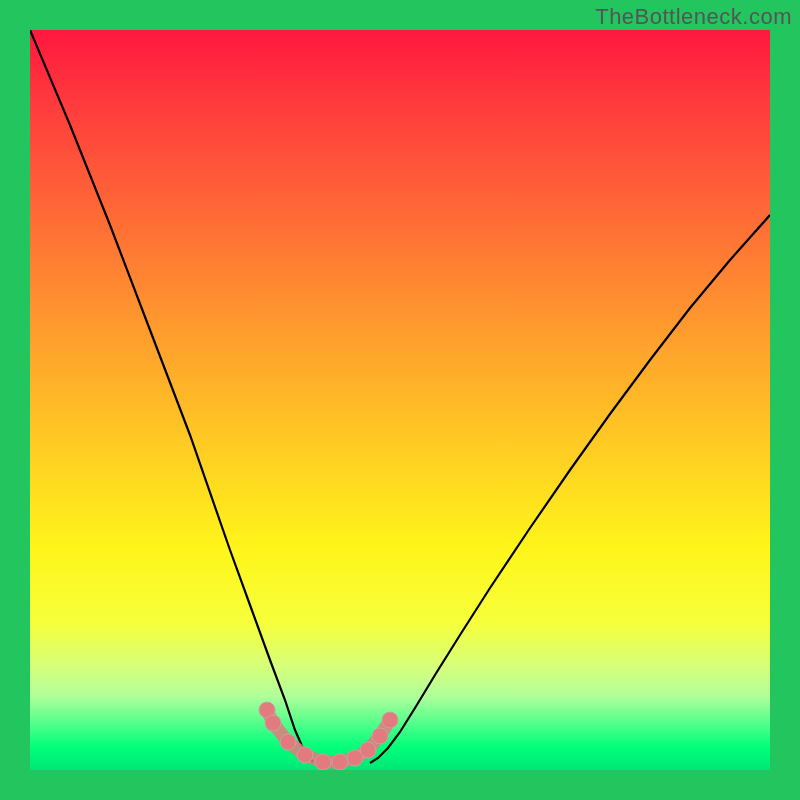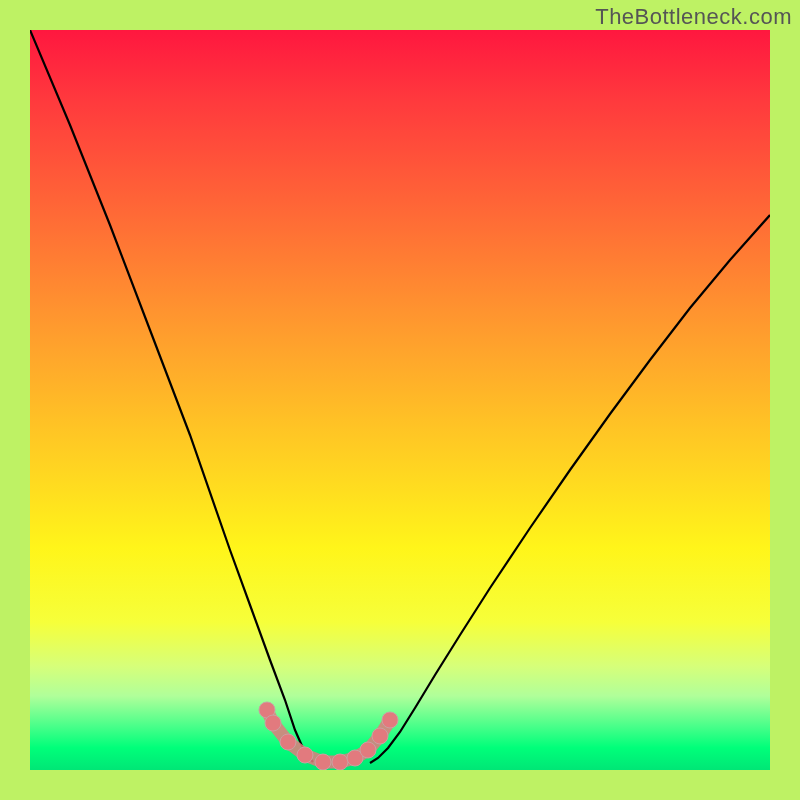--- a/index.html
+++ b/index.html
@@ -8,21 +8,21 @@
     width: 800px;
     height: 800px;
     overflow: hidden;
     background: #000;
     font-family: Arial, Helvetica, sans-serif;
   }
   .frame {
     position: relative;
     width: 800px;
     height: 800px;
-    background: #bef264;
+    background: #22c55e;
   }
   .plot-bg {
     position: absolute;
     left: 30px;
     top: 30px;
     width: 740px;
     height: 740px;
     background: linear-gradient(to bottom,
       #ff173f 0%,
       #ff3b3d 10%,

